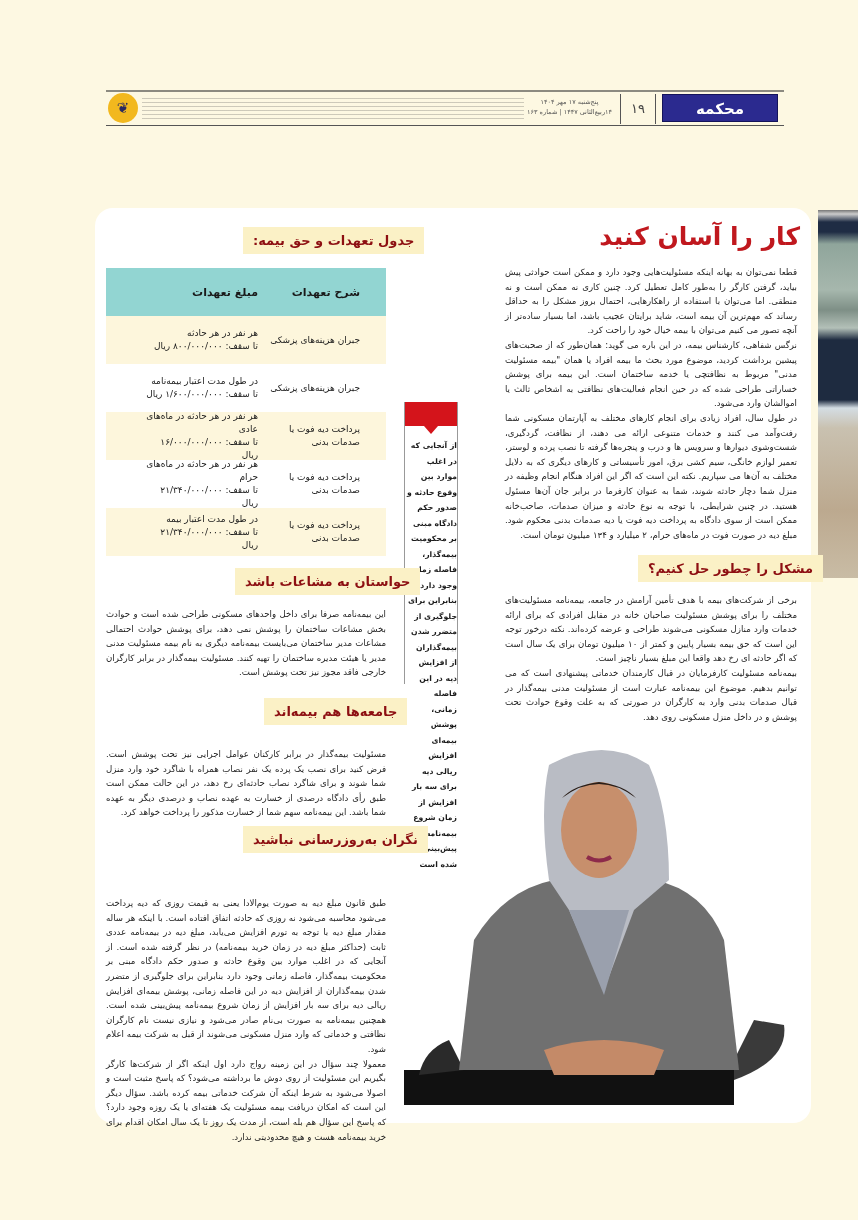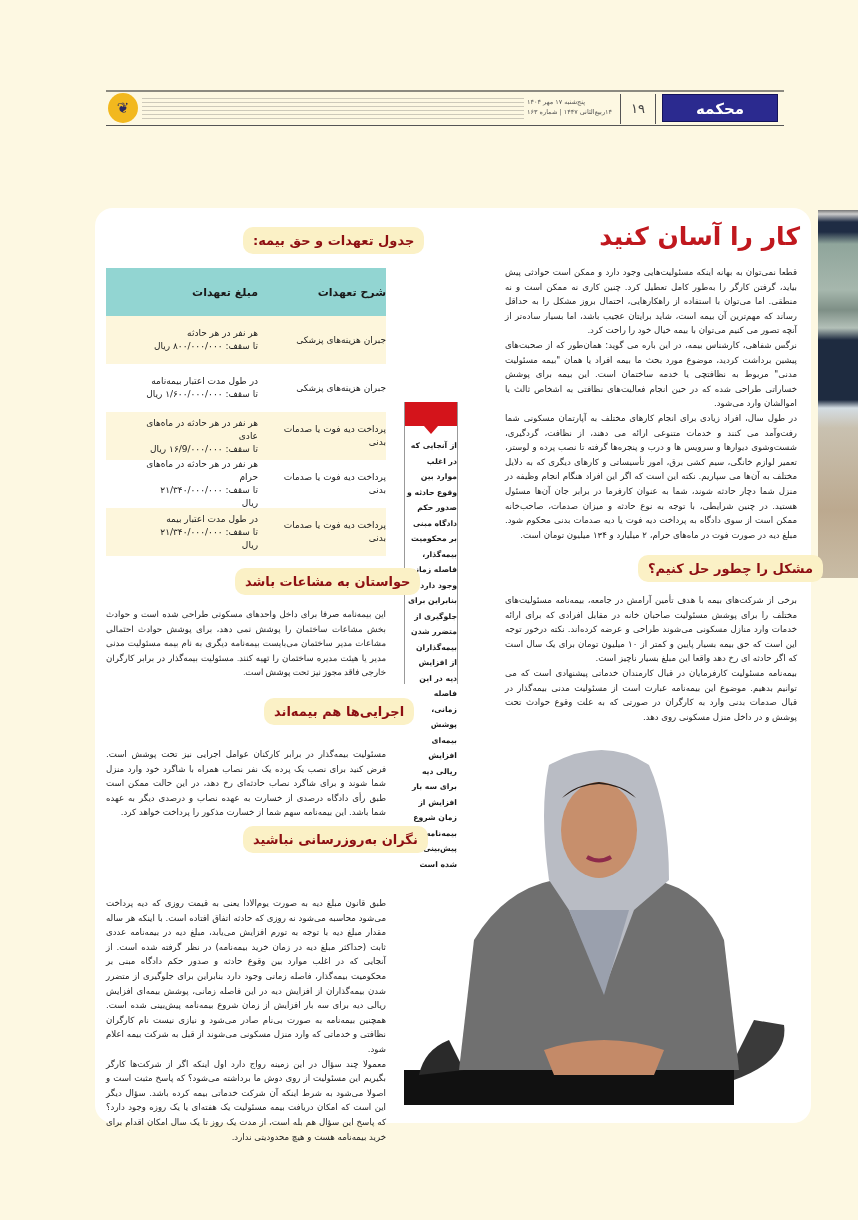--- a/index.html
+++ b/index.html
@@ -4,49 +4,49 @@
 <style>
   * { box-sizing: border-box; margin: 0; padding: 0; }
   html, body { width: 858px; height: 1220px; background: #fdf8e2; overflow: hidden; }
   body { font-family: "DejaVu Sans", sans-serif; position: relative; color: #1a1a1a; }
   .page { position: absolute; left: 0; top: 0; width: 858px; height: 1220px; background: #fdf8e2; }
 
   
   .header { position: absolute; left: 106px; top: 90px; width: 678px; height: 36px; border-top: 2px solid #8c8a80; border-bottom: 1px solid #555; }
   .section-badge { position: absolute; right: 6px; top: 2px; width: 116px; height: 28px; background: #2b2a8f; border: 1px solid #14145a; color: #fff; font-weight: bold; font-size: 15px; text-align: center; line-height: 28px; direction: rtl; }
   .page-num { position: absolute; right: 128px; top: 2px; width: 36px; height: 30px; border-left: 1px solid #555; border-right: 1px solid #555; font-size: 13px; text-align: center; line-height: 30px; color: #444; }
-  .date-block { position: absolute; right: 172px; top: 5px; direction: rtl; font-size: 6.5px; line-height: 10px; color: #555; text-align: left; }
+  .date-block { position: absolute; right: 172px; top: 5px; direction: rtl; font-size: 6.5px; line-height: 10px; color: #555; text-align: center; }
   .dots { position: absolute; left: 36px; right: 260px; top: 6px; height: 22px; background-image: repeating-linear-gradient(to bottom, #b9b6a8 0 1px, transparent 1px 4px); opacity: .7; }
   .logo { position: absolute; left: 2px; top: 1px; width: 30px; height: 30px; border-radius: 50%; background: #f2b81e; display: flex; align-items: center; justify-content: center; color: #2b2a5f; font-size: 15px; }
 
   
   .strip { position: absolute; left: 818px; top: 210px; width: 40px; height: 368px; background: linear-gradient(to bottom, #777 0, #ccc 4px, #1f2c44 12px, #1f2c44 22px, #8fa59b 34px, #a6b7ad 80px, #7e8f86 100px, #b3c0b8 118px, #1e2b40 130px, #1e2b40 190px, #d4dde3 198px, #c9c1b0 218px, #bca98f 300px, #c9bca5 368px); }
 
   
   .card { position: absolute; left: 95px; top: 208px; width: 716px; height: 915px; background: #ffffff; border-radius: 18px; }
 
   .title-main { position: absolute; right: 58px; top: 222px; font-size: 25px; font-weight: bold; color: #c0181e; direction: rtl; }
   .text-col { direction: rtl; text-align: justify; font-size: 8.6px; line-height: 14.6px; color: #222; }
   .col-right-1 { position: absolute; left: 505px; top: 265px; width: 292px; }
-  .sub-heading { position: absolute; background: #fbf1c6; color: #8d0f12; font-weight: bold; font-size: 13px; direction: rtl; padding: 6px 10px; border-radius: 10px; }
+  .sub-heading { position: absolute; background: #fbf1c6; color: #8d0f12; font-weight: bold; font-size: 13px; direction: rtl; padding: 6px 10px; }
   .col-right-2 { position: absolute; left: 505px; top: 593px; width: 292px; }
 
   
   .pull { position: absolute; left: 404px; top: 402px; width: 54px; height: 282px; border-left: 1px solid #999; border-right: 1px solid #999; }
   .pull-flag { position: absolute; left: 0; top: 0; width: 52px; height: 24px; background: #d4141b; }
   .pull-flag::after { content: ""; position: absolute; left: 19px; top: 24px; border-left: 7px solid transparent; border-right: 7px solid transparent; border-top: 8px solid #d4141b; }
   .pull-text { position: absolute; left: 2px; top: 36px; width: 50px; direction: rtl; text-align: right; font-weight: bold; font-size: 7.7px; line-height: 15.5px; color: #1b1b1b; }
 
   
   .table-title { position: absolute; left: 243px; top: 227px; }
   .tbl { position: absolute; left: 106px; top: 268px; width: 280px; direction: rtl; border-collapse: collapse; }
   .tbl .th { display: flex; background: #92d5d2; height: 48px; align-items: center; font-weight: bold; font-size: 11px; color: #1a1a1a; }
   .tbl .row { display: flex; height: 48px; align-items: center; font-size: 9px; line-height: 13px; }
   .tbl .row.shade { background: #fdf6dc; }
-  .tbl .c1 { width: 118px; padding-right: 0; }
+  .tbl .c1 { width: 118px; padding-right: 26px; }
   .tbl .c2 { flex: 1; padding-right: 10px; }
   .tbl .c2 .cap { display: block; margin-left: 36px; }
 
   .col-left { position: absolute; left: 106px; width: 280px; }
   .photo { position: absolute; left: 404px; top: 740px; width: 400px; height: 365px; }
 </style>
 </head>
 <body>
 
 <div class="page">
@@ -106,45 +106,45 @@
       <div class="c1">جبران هزینه‌های پزشکی</div>
       <div class="c2">
           <span class="cap">در طول مدت اعتبار بیمه‌نامه</span>
           <span class="cap">تا سقف:   ۱/۶۰۰/۰۰۰/۰۰۰ ریال</span>
         </div>
     </div>
     <div class="row shade">
       <div class="c1">پرداخت دیه فوت یا صدمات بدنی</div>
       <div class="c2">
           <span class="cap">هر نفر در هر حادثه در ماه‌های عادی</span>
-          <span class="cap">تا سقف:   ۱۶/9/۰۰۰/۰۰۰ ریال</span>
+          <span class="cap">تا سقف:   ۱۶/۰۰۰/۰۰۰/۰۰۰ ریال</span>
         </div>
     </div>
     <div class="row">
       <div class="c1">پرداخت دیه فوت یا صدمات بدنی</div>
       <div class="c2">
           <span class="cap">هر نفر در هر حادثه در ماه‌های حرام</span>
           <span class="cap">تا سقف:   ۲۱/۳۴۰/۰۰۰/۰۰۰ ریال</span>
         </div>
     </div>
     <div class="row shade">
       <div class="c1">پرداخت دیه فوت یا صدمات بدنی</div>
       <div class="c2">
           <span class="cap">در طول مدت اعتبار بیمه</span>
           <span class="cap">تا سقف: ۲۱/۳۴۰/۰۰۰/۰۰۰ ریال</span>
         </div>
     </div>
   </div>
 
   <div class="sub-heading" style="left:235px; top:568px;">حواستان به مشاعات باشد</div>
-  <div class="col-left text-col" style="top:607px;font-family:Liberation Serif, serif;">
+  <div class="col-left text-col" style="top:607px;">
     <p>این بیمه‌نامه صرفا برای داخل واحدهای مسکونی طراحی شده است و حوادث بخش مشاعات ساختمان را پوشش نمی دهد، برای پوشش حوادث احتمالی مشاعات مدیر ساختمان می‌بایست بیمه‌نامه دیگری به نام بیمه مسئولیت مدنی مدیر یا هیئت مدیره ساختمان را تهیه کنند. مسئولیت بیمه‌گذار در برابر کارگران خارجی فاقد مجوز نیز تحت پوشش است.</p>
   </div>
 
-  <div class="sub-heading" style="left:264px; top:698px;">اجرایی‌ها هم بیمه‌اند</div>
+  <div class="sub-heading" style="left:264px; top:698px;">جامعه‌ها هم بیمه‌اند</div>
   <div class="col-left text-col" style="top:738px;margin-top:9px;">
     <p>مسئولیت بیمه‌گذار در برابر کارکنان عوامل اجرایی نیز تحت پوشش است. فرض کنید برای نصب یک پرده یک نفر نصاب همراه با شاگرد خود وارد منزل شما شوند و برای شاگرد نصاب حادثه‌ای رخ دهد، در این حالت ممکن است طبق رأی دادگاه درصدی از خسارت به عهده نصاب و درصدی دیگر به عهده شما باشد. این بیمه‌نامه سهم شما از خسارت مذکور را پرداخت خواهد کرد.</p>
   </div>
 
   <div class="sub-heading" style="left:243px; top:826px;">نگران به‌روزرسانی نباشید</div>
   <div class="col-left text-col" style="top:868px;margin-top:28px;">
     <p>طبق قانون مبلغ دیه به صورت یوم‌الادا یعنی به قیمت روزی که دیه پرداخت می‌شود محاسبه می‌شود نه روزی که حادثه اتفاق افتاده است. با اینکه هر ساله مقدار مبلغ دیه با توجه به تورم افزایش می‌یابد، مبلغ دیه در بیمه‌نامه عددی ثابت (حداکثر مبلغ دیه در زمان خرید بیمه‌نامه) در نظر گرفته شده است. از آنجایی که در اغلب موارد بین وقوع حادثه و صدور حکم دادگاه مبنی بر محکومیت بیمه‌گذار، فاصله زمانی وجود دارد بنابراین برای جلوگیری از متضرر شدن بیمه‌گذاران از افزایش دیه در این فاصله زمانی، پوشش بیمه‌ای افزایش ریالی دیه برای سه بار افزایش از زمان شروع بیمه‌نامه پیش‌بینی شده است. همچنین بیمه‌نامه به صورت بی‌نام صادر می‌شود و نیازی نیست نام کارگران نظافتی و خدماتی که وارد منزل مسکونی می‌شوند از قبل به شرکت بیمه اعلام شود.</p>
     <p>معمولا چند سؤال در این زمینه رواج دارد اول اینکه اگر از شرکت‌ها کارگر بگیریم این مسئولیت از روی دوش ما برداشته می‌شود؟ که پاسخ مثبت است و اصولا می‌شود به شرط اینکه آن شرکت خدماتی بیمه کرده باشد. سؤال دیگر این است که امکان دریافت بیمه مسئولیت یک هفته‌ای یا یک روزه وجود دارد؟ که پاسخ این سؤال هم بله است، از مدت یک روز تا یک سال امکان اقدام برای خرید بیمه‌نامه هست و هیچ محدودیتی ندارد.</p>
   </div>
 

